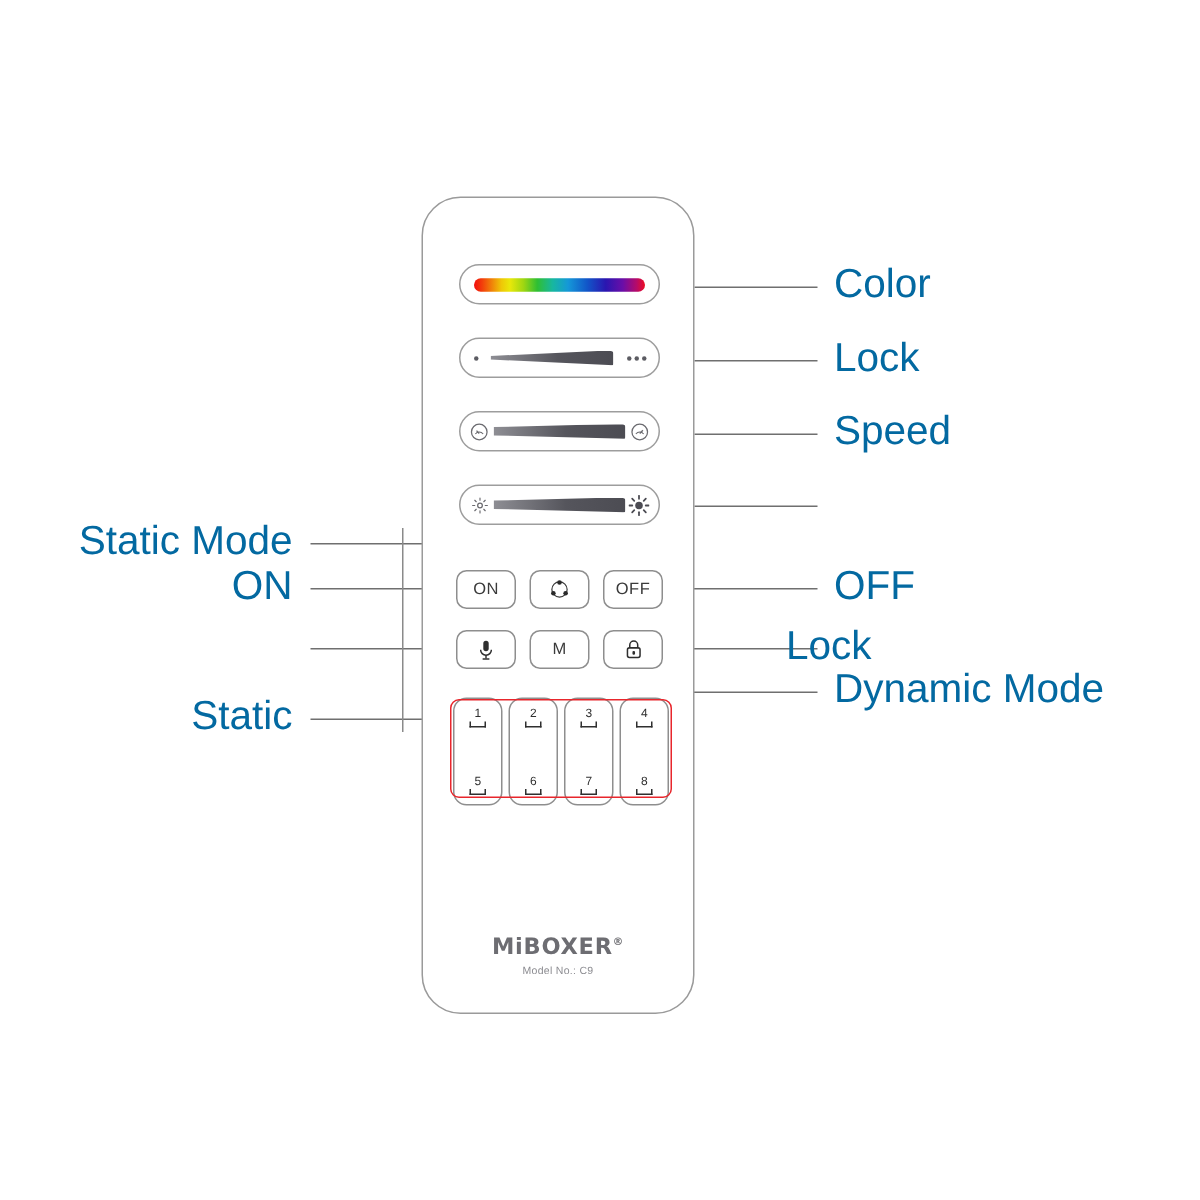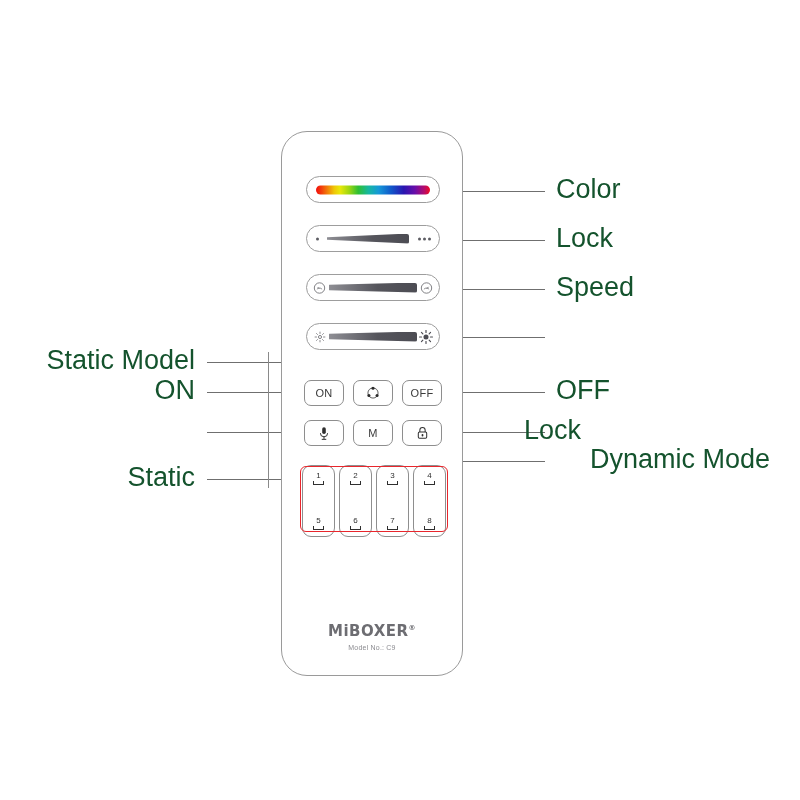--- a/index.html
+++ b/index.html
@@ -36,21 +36,21 @@
     position: absolute;
     background: #5a5a5a;
     height: 1px;
     transform-origin: 0 0;
   }
 
   
   .label {
     position: absolute;
     font-size: 27px;
-    color: #14532d;
+    color: #0369a1;
     font-family: "Liberation Sans", sans-serif;
     white-space: nowrap;
     line-height: 1;
   }
   .label.right { text-align: left; }
   .label.left  { text-align: right; }
 
   
   #remote {
     position: absolute;
@@ -231,23 +231,23 @@
   <div class="leader" style="left:207px; top:392px; width:92px;"></div>
   <div class="leader" style="left:207px; top:432px; width:92px;"></div>
   <div class="leader" style="left:207px; top:479px; width:92px;"></div>
   <div class="leader-v" style="left:268px; top:352px; height:136px;"></div>
 
   <div class="label right" style="left:556px; top:176px;">Color</div>
   <div class="label right" style="left:556px; top:225px;">Lock</div>
   <div class="label right" style="left:556px; top:274px;">Speed</div>
   <div class="label right" style="left:556px; top:377px;">OFF</div>
   <div class="label right" style="left:524px; top:417px;">Lock</div>
-  <div class="label right" style="left:556px; top:446px;margin-left:34px;">Dynamic Mode</div>
-
-  <div class="label left" style="right:605px; top:347px;">Static Model</div>
+  <div class="label right" style="left:556px; top:446px;">Dynamic Mode</div>
+
+  <div class="label left" style="right:605px; top:347px;">Static Mode</div>
   <div class="label left" style="right:605px; top:377px;">ON</div>
   <div class="label left" style="right:605px; top:464px;">Static</div>
 
   <div id="remote">
 
     <div class="slider" style="top:44px;">
       <div class="color-bar"></div>
     </div>
 
     <div class="slider" style="top:93px;">

